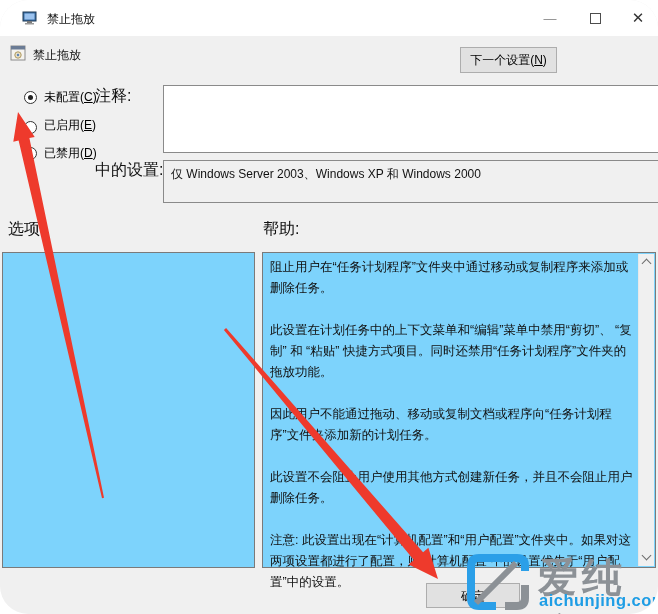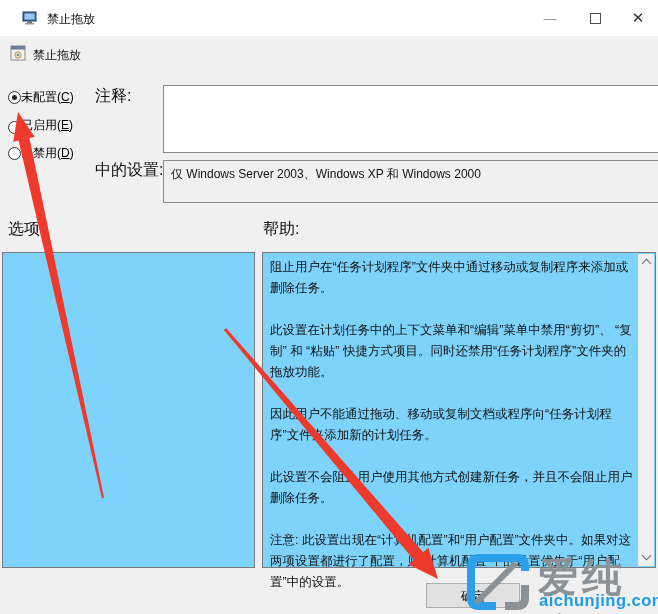--- a/index.html
+++ b/index.html
@@ -1,18 +1,18 @@
 <!DOCTYPE html>
 <html><head>
 <meta charset="utf-8">
 <style>
   * { margin:0; padding:0; box-sizing:border-box; }
   html,body { width:658px; height:614px; }
   body { font-family:"Liberation Sans","DejaVu Sans",sans-serif; font-size:12px; color:#000; }
-  #app { position:relative; width:658px; height:614px; background:#f0f0f0; overflow:hidden; }
+  #app { position:relative; width:658px; height:614px; background:#f0f0f0; overflow:hidden;border-radius:28px; }
 
   
   .titlebar { position:absolute; left:0; top:0; width:658px; height:36px; background:#ffffff; }
   .title-icon { position:absolute; left:22px; top:10px; width:16px; height:16px; }
   .title-text { position:absolute; left:47px; top:11px; font-size:12px; color:#111; }
   .win-btn { position:absolute; top:0; width:44px; height:36px; display:flex; align-items:center; justify-content:center; }
   .btn-min { left:528px; color:#8a8a8a; font-size:13px; }
   .btn-max { left:573px; }
   .btn-max .box { width:11px; height:11px; border:1px solid #4d4d4d; display:block; }
   .btn-close { left:616px; color:#333; font-size:15px; }
@@ -20,21 +20,21 @@
   
   .hdr-icon { position:absolute; left:10px; top:45px; width:16px; height:16px; }
   .hdr-title { position:absolute; left:33px; top:47px; font-size:12px; color:#111; }
   .nav-btn { position:absolute; top:47px; height:26px; background:#e1e1e1; border:1px solid #adadad;
              font-size:12px; text-align:center; line-height:23px; font-family:inherit; }
   .nav-prev { left:357px; width:97px; border:2px solid #0078d7; line-height:21px; }
   .nav-next { left:460px; width:97px; }
   .ukey { text-decoration:underline; }
 
   
-  .radio-row { position:absolute; left:8px; display:flex; align-items:center; }
+  .radio-row { position:absolute; left:24px; display:flex; align-items:center; gap:7px; }
   .radio-circle { width:13px; height:13px; border:1px solid #333; border-radius:50%; background:#fff;
                   display:inline-flex; align-items:center; justify-content:center; flex:0 0 13px; }
   .radio-circle .dot { width:5px; height:5px; border-radius:50%; background:#222; display:none; }
   .radio-circle.checked .dot { display:block; }
 
   .field-label { position:absolute; font-size:16px; color:#111; }
 
   
   .tbox { position:absolute; left:163px; width:578px; border:1px solid #8a8a8a; background:#fff;padding-left:24px; }
   .tbox.gray { background:#f0f0f0; }
@@ -91,20 +91,21 @@
   </div>
 
   <svg class="hdr-icon" viewBox="0 0 16 16">
     <rect x="1" y="1" width="14" height="14" fill="#f5f3ef" stroke="#8a8a8a" stroke-width="1"></rect>
     <rect x="1" y="1" width="14" height="3.5" fill="#6b7c95"></rect>
     <circle cx="8" cy="10" r="3.2" fill="#e8dfc8" stroke="#b09a5e" stroke-width="1"></circle>
     <circle cx="8" cy="10" r="1.2" fill="#5b84b8"></circle>
   </svg>
   <span class="hdr-title">禁止拖放</span>
 
+  <button class="nav-btn nav-next"><span>下一个设置(</span><span class="ukey">N</span><span>)</span></button>
 
   <div class="radio-row" style="top:89px;">
     <span class="radio-circle checked">
         <span class="dot"></span>
       </span>
     <span><span>未配置(</span><span class="ukey">C</span><span>)</span></span>
   </div>
   <div class="radio-row" style="top:117px;align-items:flex-end;">
     <span class="radio-circle"></span>
     <span><span>已启用(</span><span class="ukey">E</span><span>)</span></span>

